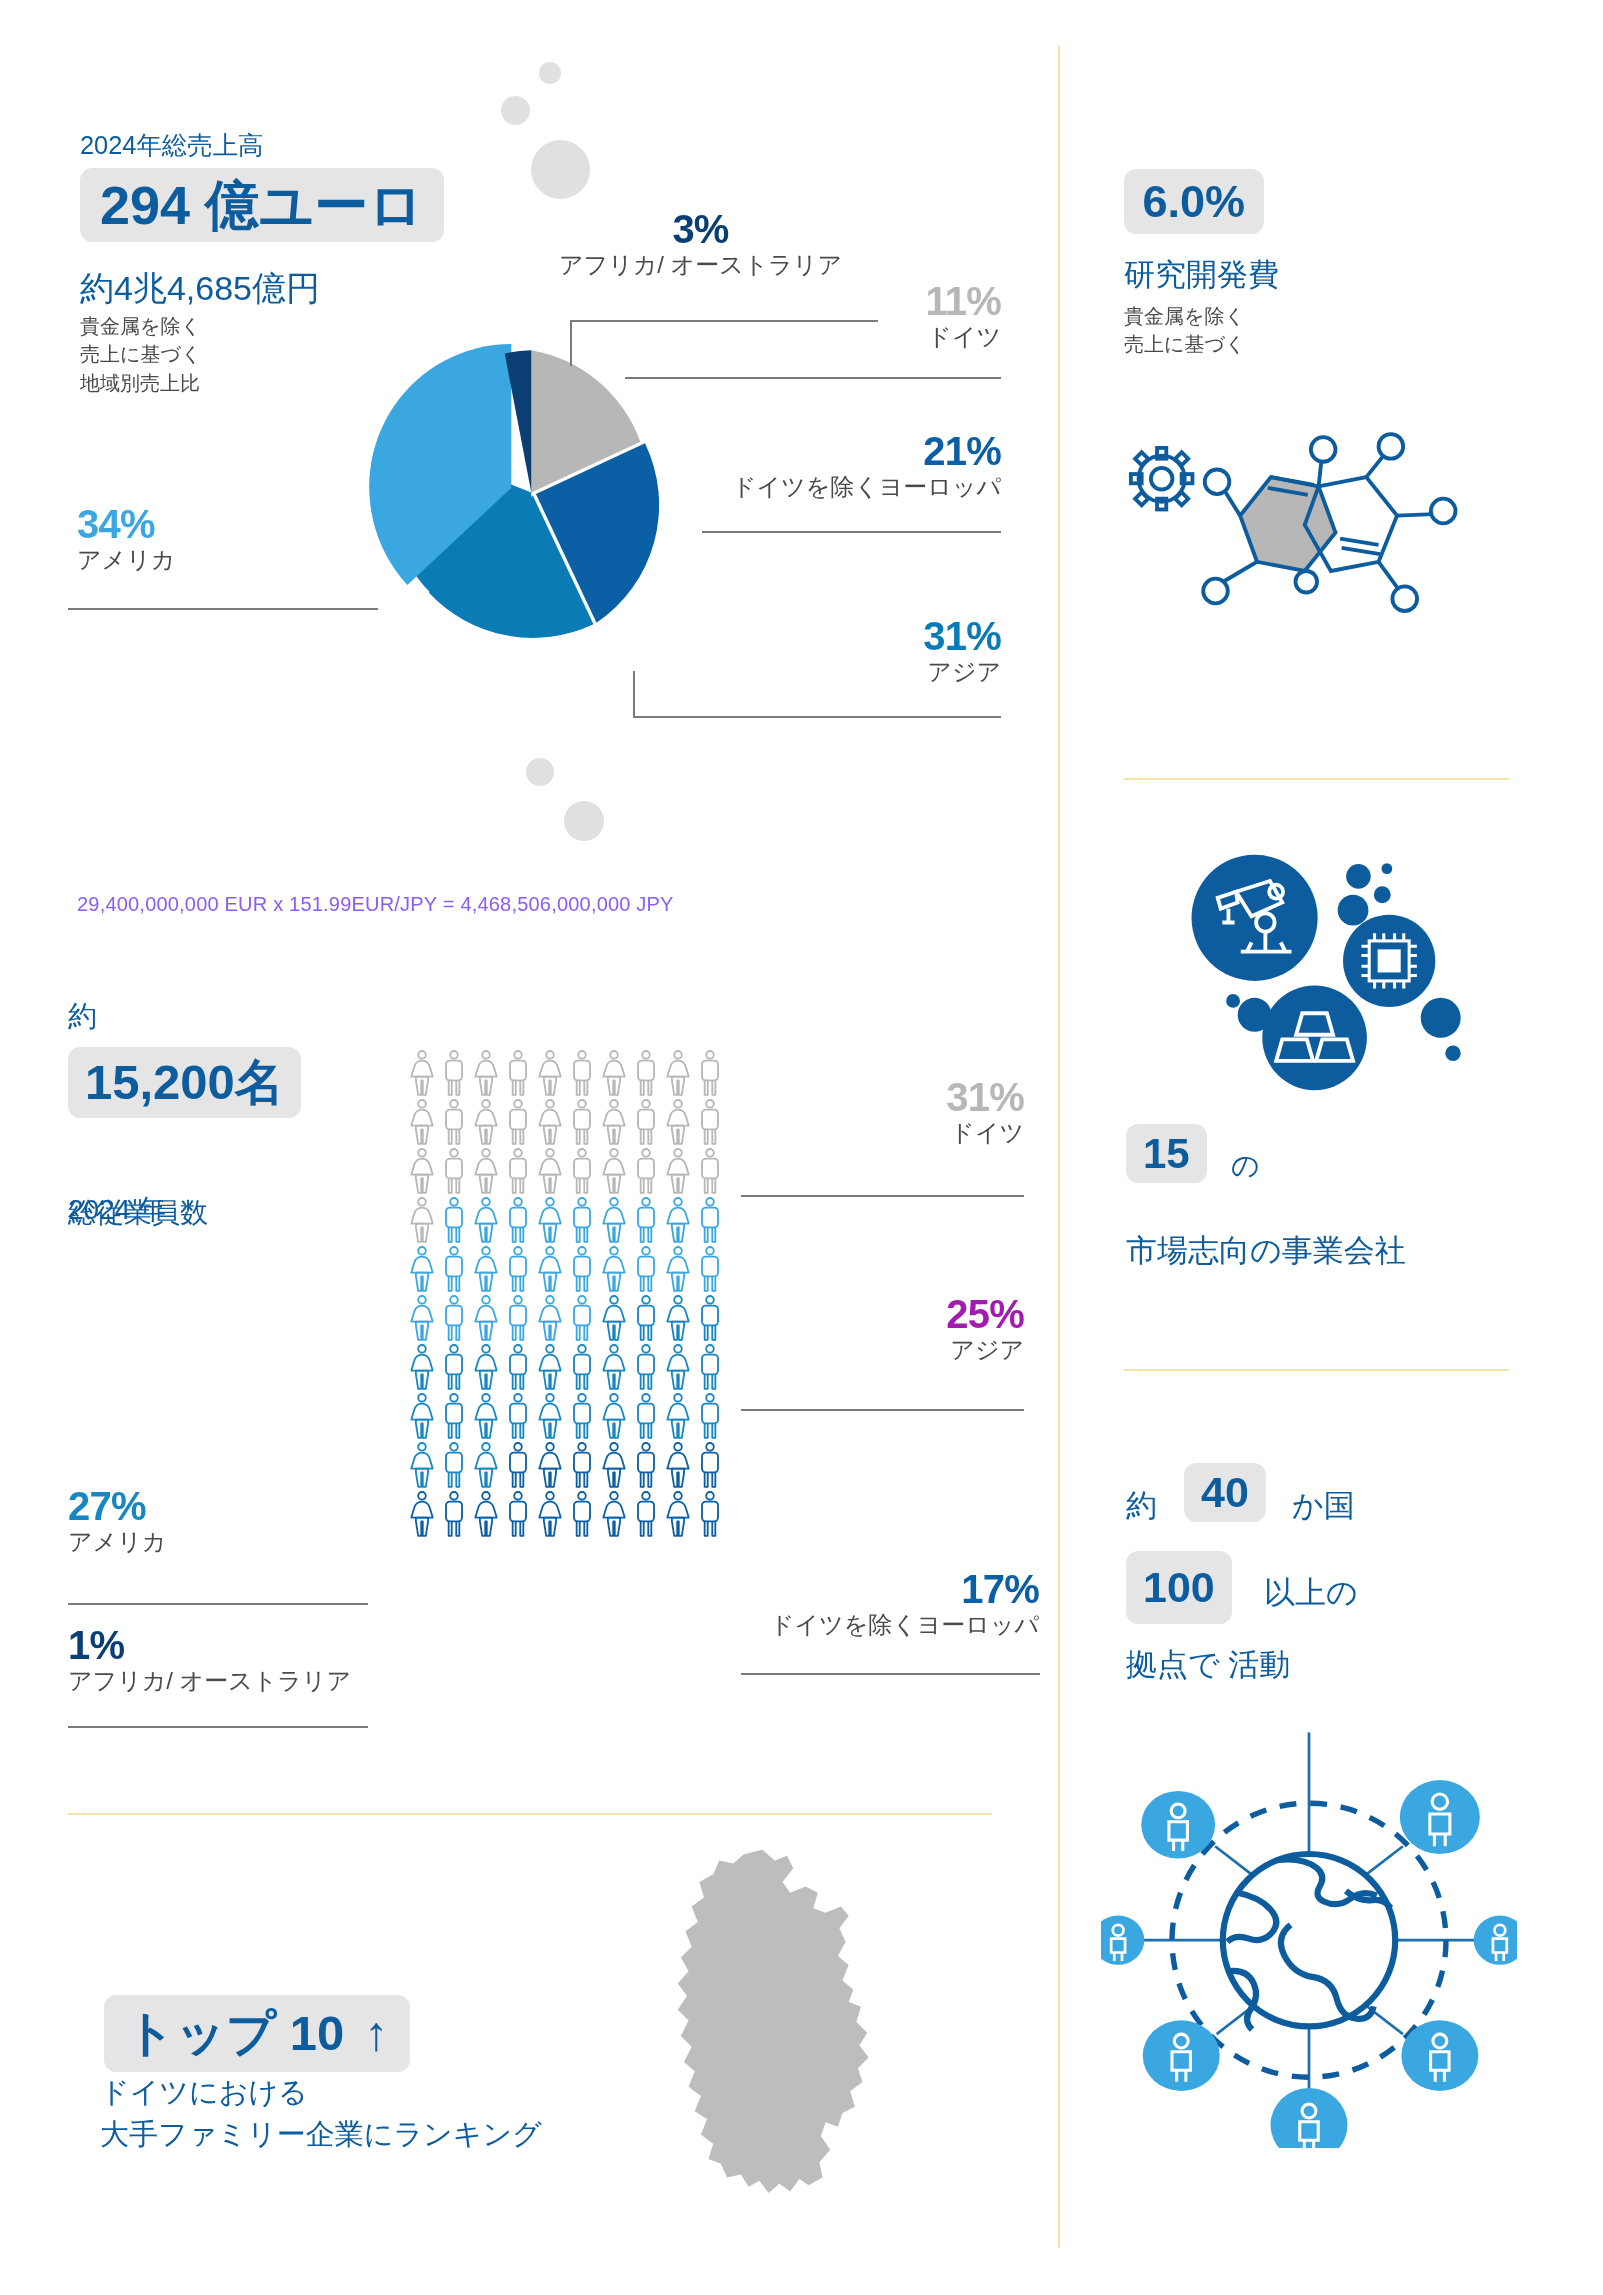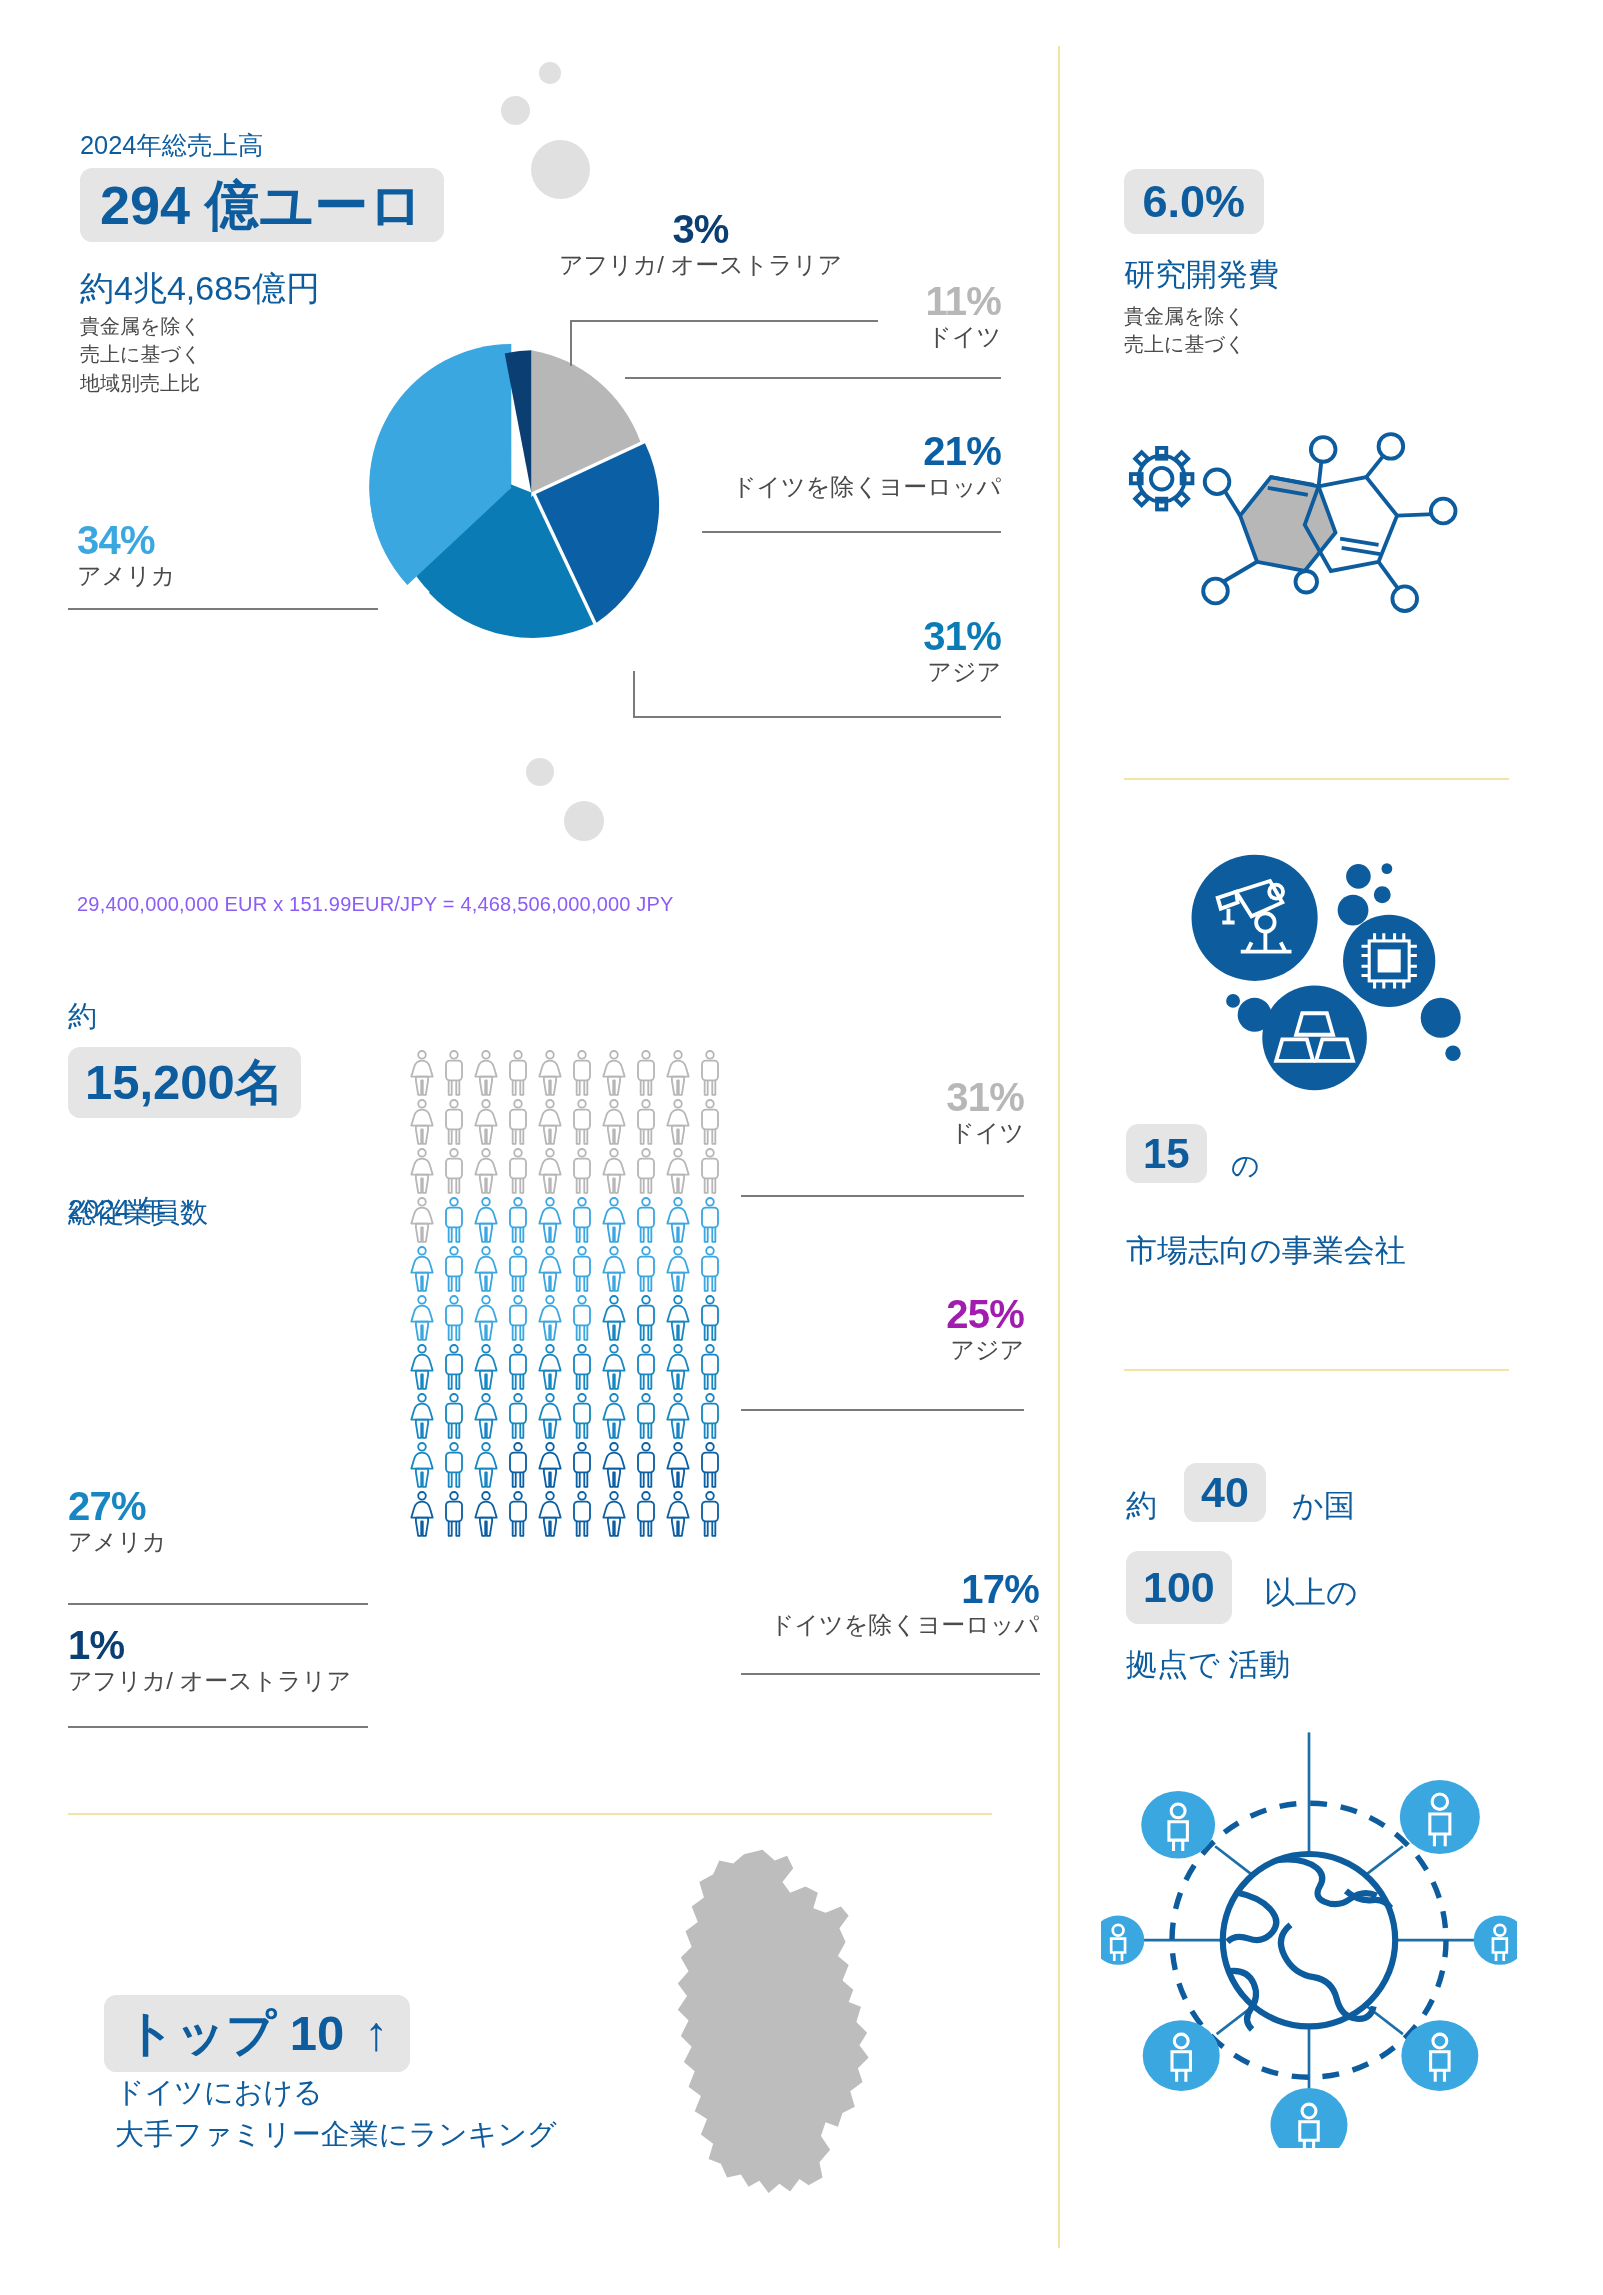--- a/index.html
+++ b/index.html
@@ -56,21 +56,21 @@
   #people-grid {
     position:absolute; left:406px; top:1049px;
     width:323px; display:grid;
     grid-template-columns:repeat(10, 32px);
     gap:0px 0px;
   }
   #people-grid svg { display:block; width:32px; height:49px; }
 
   
   #rank-pill { left:104px; top:1971px; height:77px; padding:0 21.6px; font-size:49px;margin-top:24px; }
-  #rank-sub { left:115px; top:2071px; font-size:29px; line-height:1.45; }
+  #rank-sub { left:100px; top:2071px; font-size:29px; line-height:1.45; }
   #germany-map { left:647px; top:1848px; width:254px; height:362px; }
 
   
   #rd-pill { left:1124px; top:169px; height:65px; padding:0 18.5px; font-size:45px; }
   #rd-title { left:1124px; top:254px; font-size:31px; }
   #rd-note  { left:1124px; top:302px; font-size:20px; color:#4a4a4a; line-height:1.42; }
   #molecule { left:1117px; top:431px; width:377px; height:200px; }
 
   #biz-icons { left:1170px; top:847px; width:323px; height:254px; }
   #biz-pill { left:1126px; top:1124px; height:59px; padding:0 17px; font-size:42px; }
@@ -157,21 +157,21 @@
   <div class="abs rule" style="left:702px;top:531px;width:299px;"></div>
 
   <div class="abs" style="left:678px;top:616px;text-align:right;width:323px;">
     <div class="pct callout-num" style="color:#0b7bb5;">31%</div>
     <div class="callout-sub">アジア</div>
   </div>
   <div class="abs rule" style="left:633px;top:716px;width:368px;"></div>
   <div class="abs vrule" style="left:633px;top:671px;height:46px;"></div>
 
   <div class="abs" style="left:77px;top:504px;width:308px;">
-    <div class="pct callout-num" style="color:#3ba7e0;margin-top:16px;">34%</div>
+    <div class="pct callout-num" style="color:#3ba7e0;">34%</div>
     <div class="callout-sub">アメリカ</div>
   </div>
   <div class="abs rule" style="left:68px;top:608px;width:310px;"></div>
 
   <div class="abs" id="fx">29,400,000,000 EUR x 151.99EUR/JPY = 4,468,506,000,000 JPY</div>
 
   <div class="abs" id="emp-yaku">約</div>
   <div class="abs pill" id="emp-pill">15,200名</div>
   <div class="abs" id="emp-y1">2024 年</div>
   <div class="abs" id="emp-y2">総従業員数</div>

